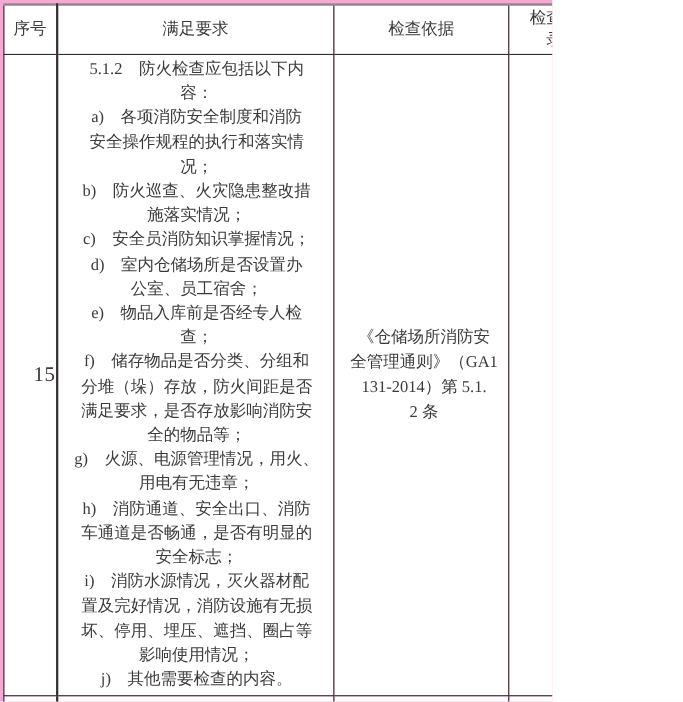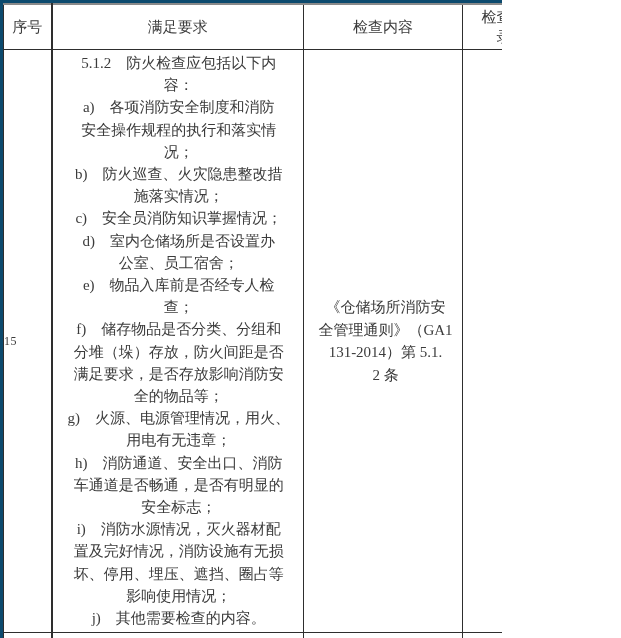--- a/index.html
+++ b/index.html
@@ -4,21 +4,21 @@
 <style>
   html, body {
     margin: 0;
     padding: 0;
     background: #ffffff;
   }
   .sheet {
     position: relative;
     width: 502px;
     height: 638px;
-    background: #0c4a6e;
+    background: #f9a8d4;
     overflow: hidden;
     font-family: "Liberation Serif", "DejaVu Serif", serif;
     color: #3b3b3b;
   }
   table.inspection {
     position: absolute;
     left: 3px;
     top: 3px;
     width: 615px;
     border-collapse: collapse;
@@ -40,23 +40,23 @@
   .inspection thead th { border-top: 2px solid #8a8a8a; }
 
   .inspection thead th {
     height: 44px;
     text-align: center;
     vertical-align: middle;
     line-height: 20px;
     white-space: pre-line;
   }
   td.cell-serial {
-    text-align: left;
+    text-align: right;
     vertical-align: middle;
-    font-size: 12px;
+    font-size: 19px;
     letter-spacing: 0.5px;
   }
   td.cell-content {
     height: 578px;
     vertical-align: top;
     padding: 2px 4px 2px 6px;
     line-height: 22.2px;
     white-space: pre-line;
     text-align: center;
   }
@@ -80,21 +80,21 @@
       <col style="width:48px">
       <col style="width:252px">
       <col style="width:159px">
       <col style="width:83px">
       <col style="width:73px">
     </colgroup>
     <thead>
       <tr>
         <th>序号</th>
         <th>满足要求</th>
-        <th>检查内容</th>
+        <th>检查依据</th>
         <th>检查记
 录</th>
         <th>检查结
 果</th>
       </tr>
     </thead>
     <tbody>
       <tr>
         <td class="cell-serial">15</td>
         <td class="cell-content">5.1.2　防火检查应包括以下内

